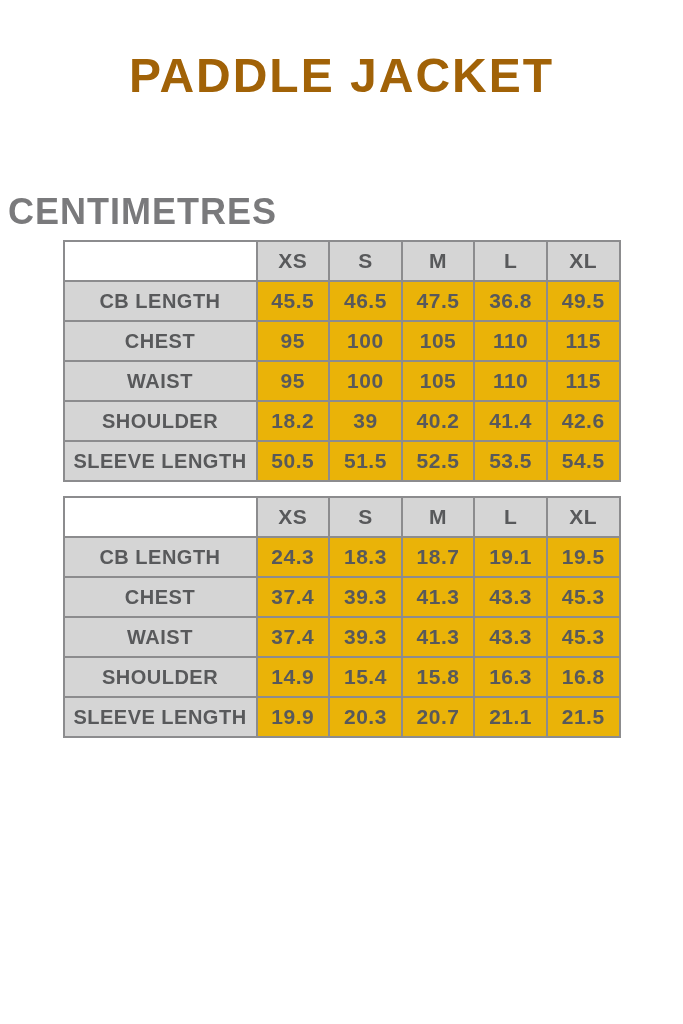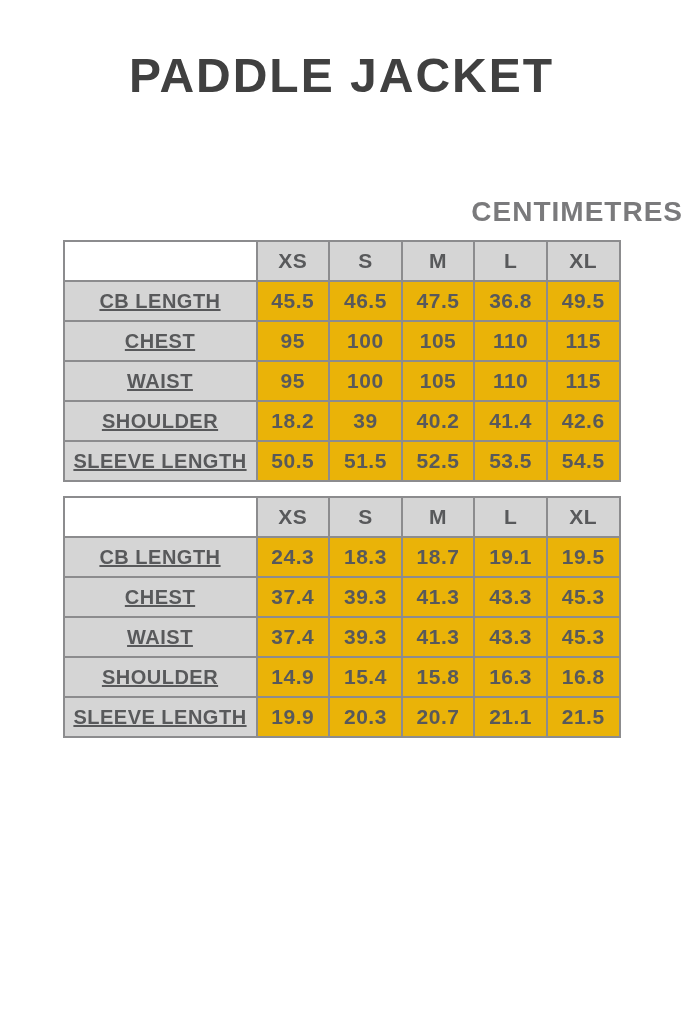--- a/index.html
+++ b/index.html
@@ -17,29 +17,30 @@
     background: #ffffff;
     position: relative;
   }
   .page-title {
     margin-top: 50px;
     text-align: center;
     font-size: 48px;
     line-height: 52px;
     font-weight: bold;
     letter-spacing: 2px;
-    color: #404040;
+    color: #a16207;
   }
   .unit-heading {
-    text-align: right;
-    font-size: 28px;
+    text-align: left;
+    font-size: 36px;
     line-height: 28px;
     font-weight: bold;
     letter-spacing: 1px;
     color: #7a7a7c;
+    padding-left: 8px;
   }
   .heading-cm { margin-top: 96px; }
   .heading-in { margin-top: 54px; }
   table.size-table {
     width: 558px;
     margin: 14px auto 0 auto;
     border-collapse: collapse;
     table-layout: fixed;
   }
   table.size-table th,
@@ -51,21 +52,21 @@
     font-size: 21px;
     font-weight: bold;
     color: #58595b;
     letter-spacing: 0.5px;
     padding: 0 2px;
     background: #ffffff;
   }
   table.size-table col.label-col { width: 193px; }
   table.size-table thead th { background: #d5d5d5; }
   table.size-table thead th.corner { background: #ffffff; }
-  table.size-table tbody th { background: #d5d5d5; font-size: 20px; text-decoration: underline; }
+  table.size-table tbody th { background: #d5d5d5; font-size: 20px; }
   table.size-table tbody td { background: #eab308; }
 </style>
 </head>
 <body>
 
 <div class="page">
 
   <h1 class="page-title">PADDLE JACKET</h1>
 
   <h2 class="unit-heading heading-cm">CENTIMETRES</h2>

